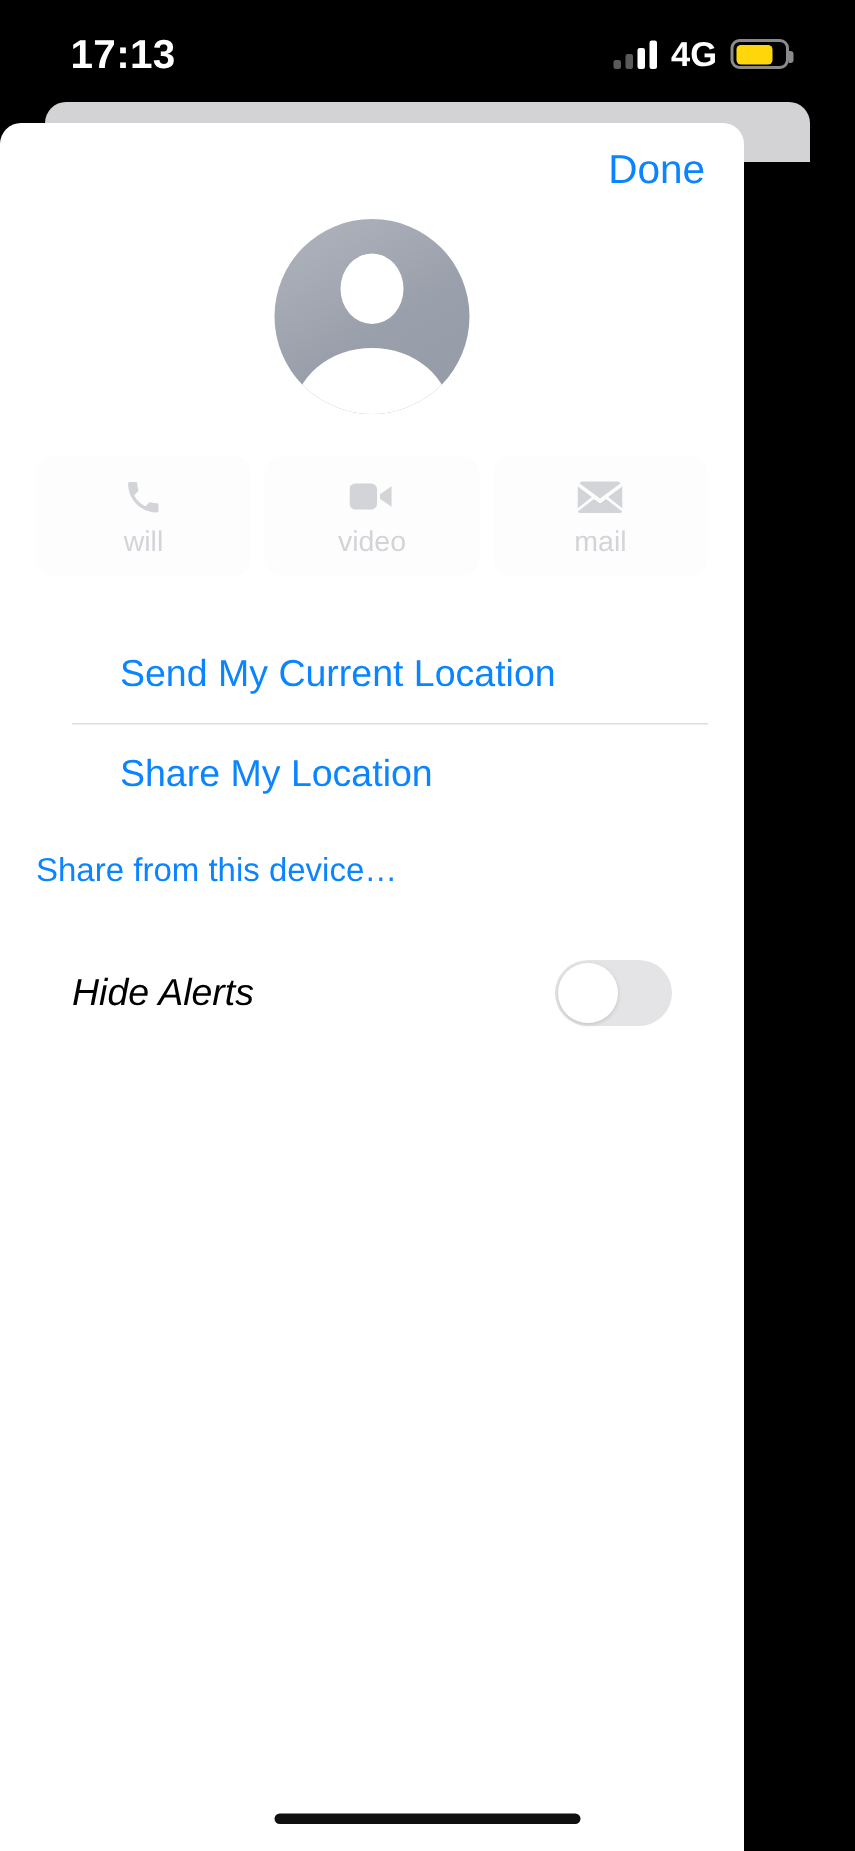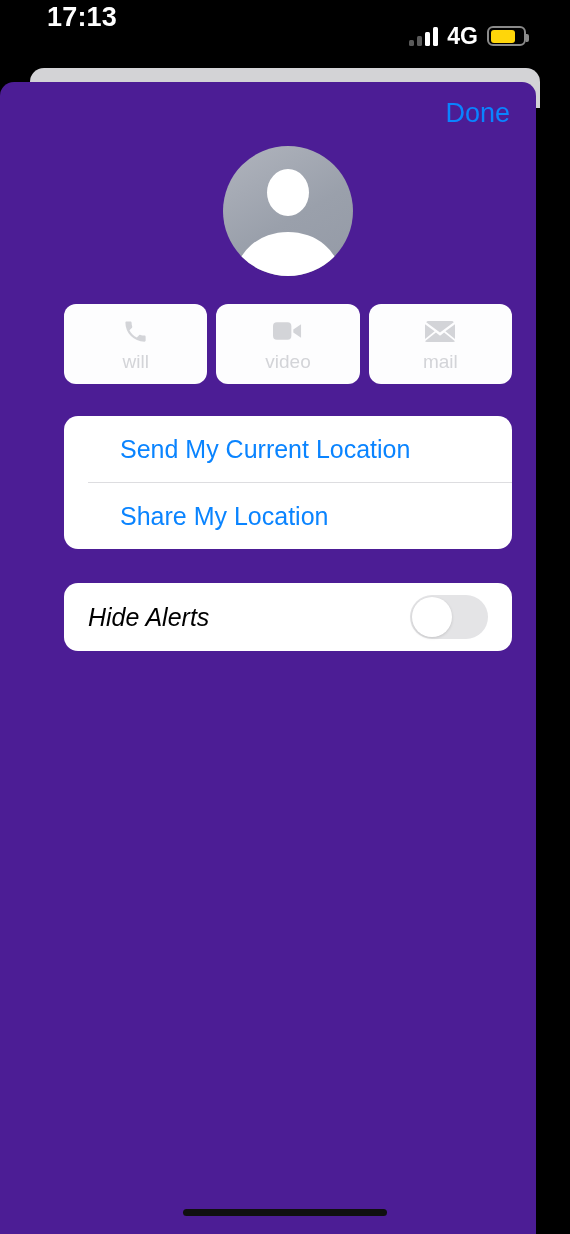--- a/index.html
+++ b/index.html
@@ -17,20 +17,21 @@
   }
 
   
   .status-bar {
     position: absolute;
     top: 0; left: 0;
     width: 570px;
     height: 68px;
     background: #000000;
     display: flex;
+    align-items: center;
     justify-content: space-between;
     padding: 0 44px 0 47px;
     box-sizing: border-box;
     z-index: 50;
   }
   .status-time {
     color: #ffffff;
     font-size: 27px;
     font-weight: bold;
     letter-spacing: 0.2px;
@@ -102,25 +103,24 @@
     z-index: 5;
   }
 
   
   .sheet {
     position: absolute;
     top: 82px;
     left: 0;
     width: 496px;
     height: 1152px;
-    background: #4c1d95;
+    background: #ffffff;
     border-radius: 14px 14px 0 0;
     z-index: 10;
     overflow: hidden;
-    padding-left: 40px;
   }
 
   
   .sheet-header {
     height: 62px;
     display: flex;
     align-items: center;
     justify-content: flex-end;
     padding-right: 24px;
   }
@@ -367,20 +367,21 @@
     <div class="row">
       <span class="row-link-label">Send My Current Location</span>
     </div>
     <div class="row-separator"></div>
     <div class="row">
       <span class="row-link-label">Share My Location</span>
     </div>
   </div>
 
   <div class="footer-note">
+    <span class="footer-link">Share from this device…</span>
   </div>
 
   <div class="card alerts">
     <div class="row toggle-row">
       <span class="row-plain-label">Hide Alerts</span>
       <div class="switch">
         <div class="knob"></div>
       </div>
     </div>
   </div>

